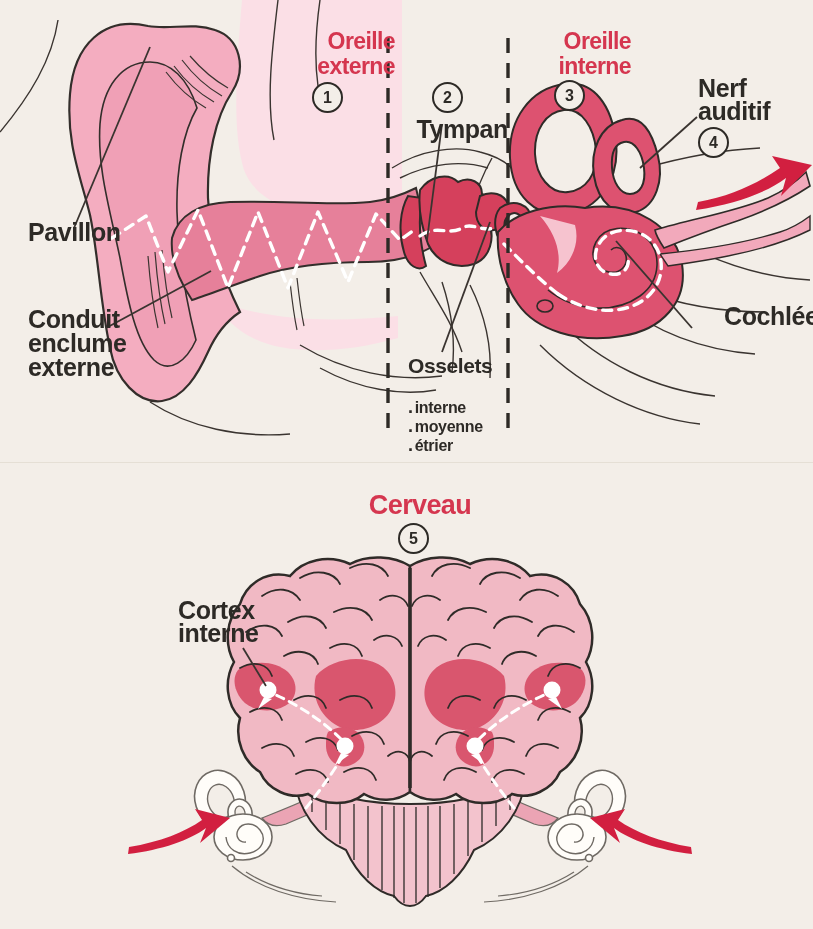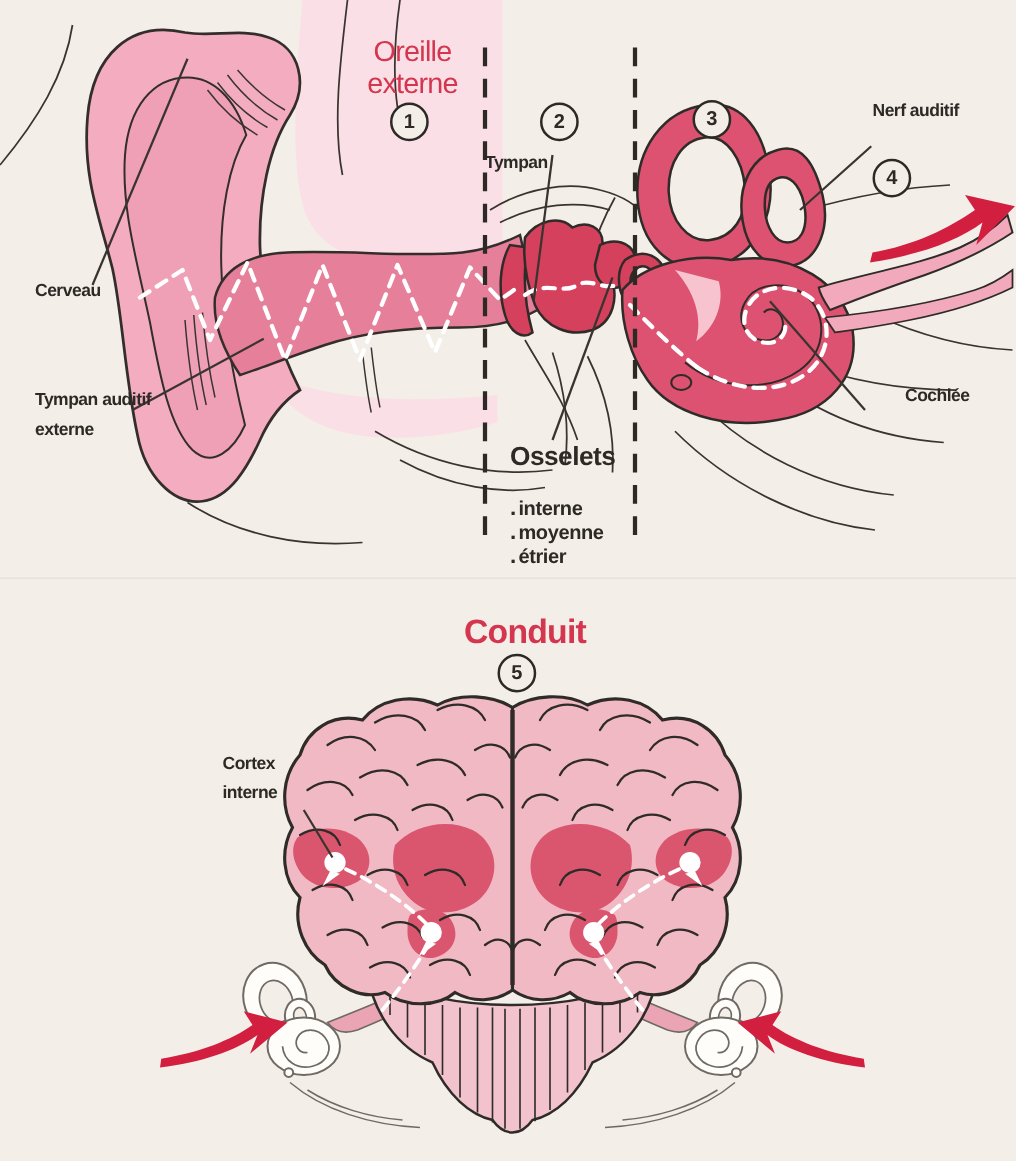--- a/index.html
+++ b/index.html
@@ -6,24 +6,24 @@
     --bg:#f3eee8; --ink:#2d2a26; --red:#d5364f; --arrow:#d21f40;
     --crimson:#dd5270; --crimson-dk:#d5405c; --pinna:#f4adc0; --pinna-in:#f0a0b6;
     --pink-light:#fbdfe6; --canal:#e6809a; --brain:#f1b9c4; --patch:#d9566e;
     --nerve:#f2a9bb; --line:#332e2b;
   }
   html,body{margin:0;padding:0;}
   body{background:#fff;font-family:"Liberation Sans","DejaVu Sans",sans-serif;}
   .stage{position:relative;width:813px;height:929px;background:var(--bg);overflow:hidden;}
   .stage svg{position:absolute;left:0;display:block;}
   .section-divider{position:absolute;left:0;top:462px;width:813px;height:1px;background:#e5dfd5;}
-  .lbl{position:absolute;font-weight:700;color:var(--ink);letter-spacing:-0.4px;line-height:23px;font-size:14px;}
+  .lbl{position:absolute;font-weight:700;color:var(--ink);letter-spacing:-0.4px;line-height:23px;font-size:25px;}
   .red{color:var(--red);}
-  .zone-title{position:absolute;width:130px;text-align:center;font-weight:400;font-size:23px;line-height:25px;letter-spacing:-0.6px;}
-  .center{text-align:left;}
+  .zone-title{position:absolute;width:130px;text-align:right;font-weight:700;font-size:23px;line-height:25px;letter-spacing:-0.6px;}
+  .center{text-align:right;}
   .num-badge{position:absolute;width:27px;height:27px;border:2.5px solid var(--ink);border-radius:50%;
     background:var(--bg);color:var(--ink);font-weight:700;font-size:16px;display:flex;align-items:center;justify-content:center;}
   .oss-block{position:absolute;left:408px;top:354px;}
   .oss-title{font-weight:700;font-size:21px;letter-spacing:-0.4px;color:var(--ink);line-height:24px;margin-bottom:20px;}
   .oss-item{font-weight:700;font-size:16px;letter-spacing:-0.3px;color:var(--ink);line-height:19px;display:flex;align-items:baseline;}
   .oss-bullet{margin-right:2px;font-size:18px;line-height:10px;}
   .brain-title{position:absolute;left:335px;top:490px;width:170px;text-align:center;font-weight:700;font-size:27px;letter-spacing:-0.6px;}
 </style>
 </head>
 <body>
@@ -186,48 +186,49 @@
     <use href="#half-fg" transform="translate(820 0) scale(-1 1)"></use>
 
     <path d="M 410,568 V 788" stroke="#2f2b28" stroke-width="3.5" fill="none"></path>
 
     <path d="M 243,648 L 266,686" stroke="#3a3430" stroke-width="1.8" fill="none"></path>
   </svg>
 
   <div class="section-divider"></div>
 
   <div class="zone-title red" style="left:265px;top:29px">Oreille externe</div>
+  <div class="zone-title red" style="left:501px;top:29px">Oreille interne</div>
 
   <div class="num-badge" style="left:312px;top:82px">1</div>
   <div class="num-badge" style="left:432px;top:82px">2</div>
   <div class="num-badge" style="left:554px;top:80px">3</div>
 
   <div class="lbl center" style="left:388px;top:118px;width:120px">Tympan</div>
 
   <div class="lbl" style="left:698px;top:77px;width:72px">Nerf auditif</div>
   <div class="num-badge" style="left:698px;top:127px">4</div>
 
-  <div class="lbl" style="left:28px;top:221px">Cerveau</div>
-  <div class="lbl" style="left:28px;top:307px;width:96px;line-height:24px">Tympan auditif externe</div>
+  <div class="lbl" style="left:28px;top:221px">Pavillon</div>
+  <div class="lbl" style="left:28px;top:307px;width:96px;line-height:24px">Conduit enclume externe</div>
 
   <div class="oss-block">
     <div class="oss-title">Osselets</div>
     <div class="oss-item">
         <span class="oss-bullet">.</span>
         <span>interne</span>
       </div>
     <div class="oss-item">
         <span class="oss-bullet">.</span>
         <span>moyenne</span>
       </div>
     <div class="oss-item">
         <span class="oss-bullet">.</span>
         <span>étrier</span>
       </div>
   </div>
 
   <div class="lbl" style="left:724px;top:305px">Cochlée</div>
 
-  <div class="brain-title red">Conduit</div>
+  <div class="brain-title red">Cerveau</div>
   <div class="num-badge" style="left:398px;top:523px">5</div>
   <div class="lbl" style="left:178px;top:599px;width:82px">Cortex interne</div>
 
 </div>
 
 </body></html>

